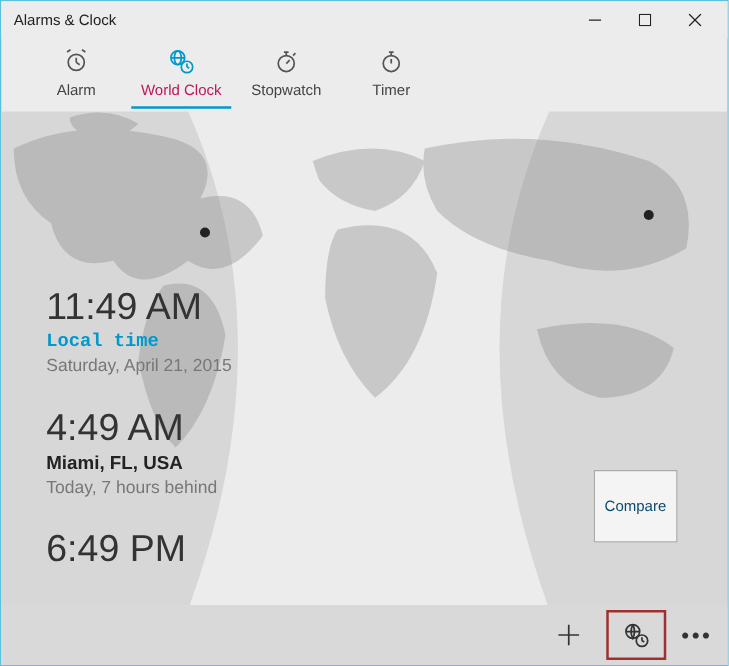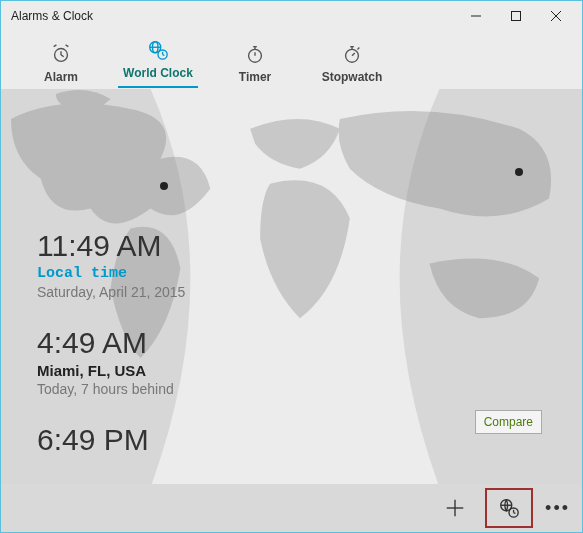--- a/index.html
+++ b/index.html
@@ -3,40 +3,40 @@
 <meta charset="utf-8">
 <style>
   * { box-sizing: border-box; margin: 0; padding: 0; font-family: "Segoe UI", Arial, sans-serif; }
   html, body { width: 583px; height: 533px; overflow: hidden; background: #f0f0f0; }
   .window { width: 583px; height: 533px; border: 1px solid #5bc0de; background: #ececec; position: relative; display: flex; flex-direction: column; }
   .titlebar { height: 30px; display: flex; align-items: center; padding: 0 6px 0 10px; background: #ececec; }
   .titlebar .title { font-size: 12px; color: #222; flex: 1; }
   .win-controls { display: flex; }
   .win-btn { width: 40px; height: 30px; display: flex; align-items: center; justify-content: center; cursor: pointer; }
   .win-btn svg { stroke: #222; }
-  .tabs { display: flex; height: 58px; align-items: center; padding: 0 20px; gap: 17px; font-weight: bold; }
+  .tabs { display: flex; height: 58px; align-items: flex-start; padding: 0 20px; gap: 4px; }
   .tab { width: 80px; text-align: center; cursor: pointer; padding-top: 4px; }
   .tab .tab-icon { height: 28px; display: flex; align-items: center; justify-content: center; }
   .tab .tab-label { font-size: 12px; color: #444; margin-top: 2px; }
-  .tab.active .tab-label { color: #0f766e; }
+  .tab.active .tab-label { color: #be185d; }
   .tab.active .tab-icon svg { stroke: #0099cc; fill: none; }
   .tab.active { border-bottom: 2px solid #0099cc; padding-bottom: 6px; }
   .tab .tab-icon svg { stroke: #555; fill: none; }
   .map-area { position: relative; flex: 1; overflow: hidden; }
   .map-bg { position: absolute; inset: 0; }
   .night-shade { position: absolute; inset: 0; }
   .dot { position: absolute; width: 8px; height: 8px; background: #222; border-radius: 50%; }
   .clock-list { position: absolute; left: 36px; top: 140px; right: 20px; }
   .clock-entry { margin-bottom: 26px; }
   .clock-time { font-size: 30px; color: #333; font-weight: 300; }
   .clock-label { font-size: 15px; margin-top: 2px; }
   .clock-label.local { color: #0099cc; font-weight: 600; font-family: Liberation Mono, monospace; }
   .clock-label.city { color: #222; font-weight: 600; }
   .clock-sub { font-size: 14px; color: #777; margin-top: 2px; }
-  .tooltip { position: absolute; right: 40px; bottom: 50px; background: #f4f4f4; border: 1px solid #aaa; font-size: 12px; padding: 4px 8px; color: #4d7c0f; }
+  .tooltip { position: absolute; right: 40px; bottom: 50px; background: #f4f4f4; border: 1px solid #aaa; font-size: 12px; padding: 21px 8px; color: #0c4a6e; }
   .bottom-bar { height: 48px; background: #d9d9d9; display: flex; align-items: center; justify-content: flex-end; padding-right: 6px; gap: 6px; }
   .bb-btn { width: 48px; height: 40px; display: flex; align-items: center; justify-content: center; cursor: pointer; }
   .bb-btn svg { stroke: #333; fill: none; }
   .bb-btn.highlight { border: 2px solid #a03030; }
   .more-dots { font-size: 18px; letter-spacing: 2px; color: #333; padding: 0 6px; cursor: pointer; }
 </style>
 </head>
 <body>
 
 <div class="window">
@@ -86,38 +86,38 @@
             <line x1="17" y1="17" x2="17" y2="14"></line>
             <line x1="17" y1="17" x2="19" y2="18"></line>
           </svg>
       </div>
       <div class="tab-label">World Clock</div>
     </div>
     <div class="tab">
       <div class="tab-icon">
         <svg width="22" height="22" viewBox="0 0 24 24" stroke-width="1.5">
             <circle cx="12" cy="14" r="7"></circle>
-            <line x1="12" y1="14" x2="12" y2="10"></line>
-            <line x1="10" y1="4" x2="14" y2="4"></line>
-            <line x1="12" y1="4" x2="12" y2="7"></line>
-          </svg>
-      </div>
-      <div class="tab-label">Timer</div>
-    </div>
-    <div class="tab">
-      <div class="tab-icon">
-        <svg width="22" height="22" viewBox="0 0 24 24" stroke-width="1.5">
-            <circle cx="12" cy="14" r="7"></circle>
             <line x1="12" y1="14" x2="15" y2="11"></line>
             <line x1="10" y1="4" x2="14" y2="4"></line>
             <line x1="12" y1="4" x2="12" y2="7"></line>
             <line x1="18" y1="7" x2="20" y2="5"></line>
           </svg>
       </div>
       <div class="tab-label">Stopwatch</div>
+    </div>
+    <div class="tab">
+      <div class="tab-icon">
+        <svg width="22" height="22" viewBox="0 0 24 24" stroke-width="1.5">
+            <circle cx="12" cy="14" r="7"></circle>
+            <line x1="12" y1="14" x2="12" y2="10"></line>
+            <line x1="10" y1="4" x2="14" y2="4"></line>
+            <line x1="12" y1="4" x2="12" y2="7"></line>
+          </svg>
+      </div>
+      <div class="tab-label">Timer</div>
     </div>
   </div>
 
   <div class="map-area">
     <svg class="map-bg" viewBox="0 0 583 400" preserveAspectRatio="none">
       <rect x="0" y="0" width="583" height="400" fill="#ececec"></rect>
       <g fill="#c8c8c8" stroke="none">
         <path d="M10 30 Q60 5 130 20 Q180 30 160 70 Q200 60 210 100 Q180 140 150 120 Q110 150 90 120 Q50 130 40 90 Q10 70 10 30 Z"></path>
         <path d="M130 140 Q170 130 180 180 Q170 240 140 270 Q120 250 110 200 Q115 160 130 140 Z"></path>
         <path d="M55 5 Q85 -5 110 10 Q95 25 70 20 Q55 15 55 5 Z"></path>

